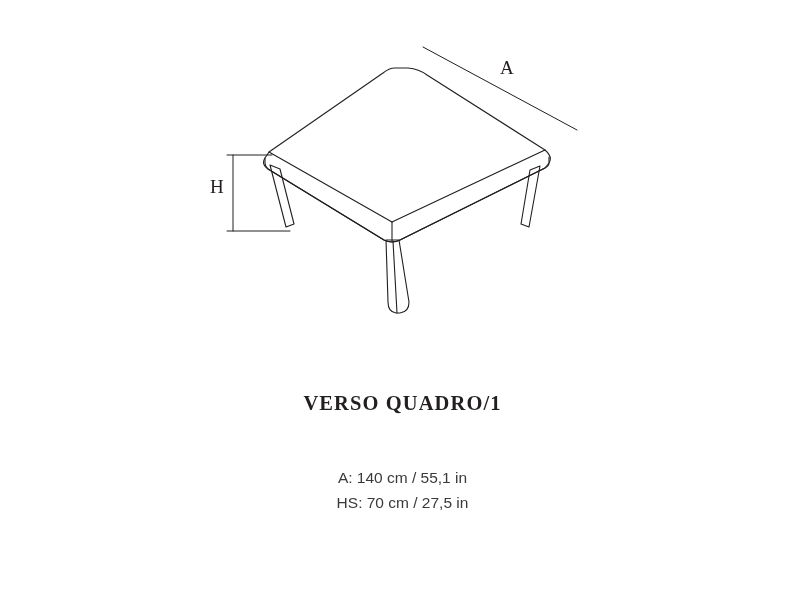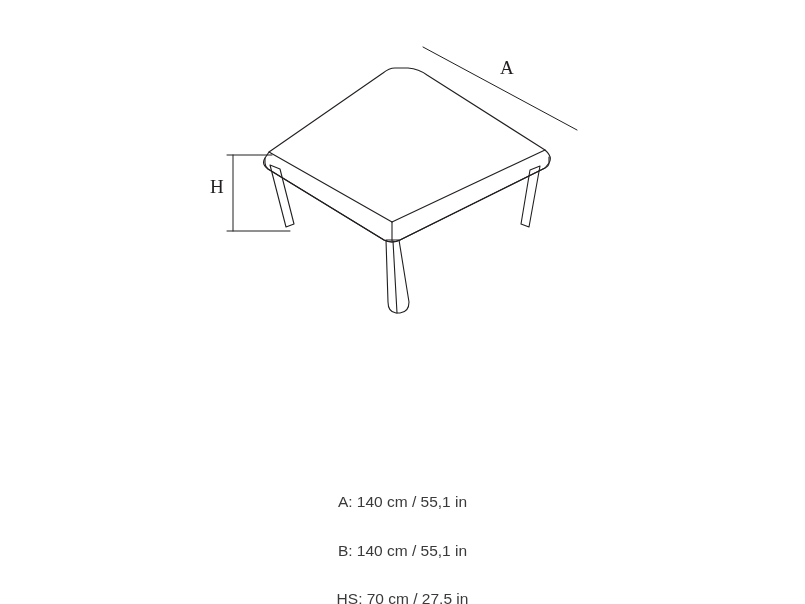--- a/index.html
+++ b/index.html
@@ -60,21 +60,20 @@
     top: 466px;
     width: 805px;
     text-align: center;
   }
   .spec-row {
     font-family: "Liberation Sans", sans-serif;
     font-size: 15.5px;
     color: #3a3a3a;
     line-height: 24.5px;
     white-space: pre;
-    margin-top: 24px;
   }
 </style>
 </head>
 <body>
 
 <div id="page">
 
   <svg id="drawing" viewBox="0 0 805 604" xmlns="http://www.w3.org/2000/svg">
     <g fill="none" stroke="#231f20" stroke-width="1.1" stroke-linejoin="round" stroke-linecap="round">
 
@@ -136,20 +135,20 @@
 
       <path stroke-width="1" d="M 227 155 L 272 155"></path>
       <path stroke-width="1" d="M 227 231 L 290 231"></path>
       <path stroke-width="1" d="M 233 155 L 233 231"></path>
     </g>
   </svg>
 
   <div class="dim-letter" id="label-A">A</div>
   <div class="dim-letter" id="label-H">H</div>
 
+  <div id="product-title">VERSO QUADRO/1</div>
 
   <div id="spec-list">
     <div class="spec-row">A: 140 cm / 55,1 in</div>
-    <div class="spec-row">B: 140 cm / 55,1 in</div>
     <div class="spec-row">HS: 70 cm / 27,5 in</div>
   </div>
 
 </div>
 
 </body></html>

